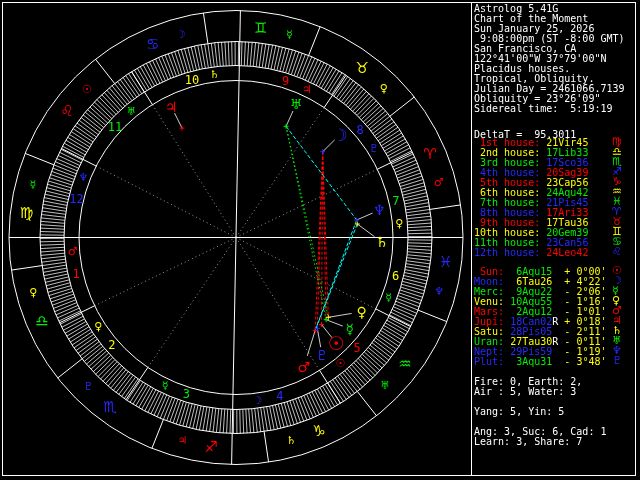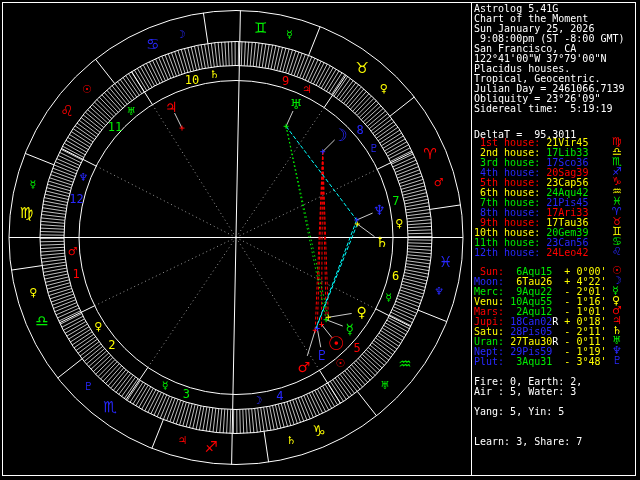--- a/index.html
+++ b/index.html
@@ -531,45 +531,46 @@
   <div class="frame"></div>
   <div class="divider"></div>
   <div id="panel">
       <div class="prow" style="top:4px"><span style="color:#fff">Astrolog 5.41G</span></div>
       <div class="prow" style="top:14px"><span style="color:#fff">Chart of the Moment</span></div>
       <div class="prow" style="top:24px"><span style="color:#fff">Sun January 25, 2026</span></div>
       <div class="prow" style="top:34px"><span style="color:#fff"> 9:08:00pm (ST -8:00 GMT)</span></div>
       <div class="prow" style="top:44px"><span style="color:#fff">San Francisco, CA</span></div>
       <div class="prow" style="top:54px"><span style="color:#fff">122°41'00"W 37°79'00"N</span></div>
       <div class="prow" style="top:64px"><span style="color:#fff">Placidus houses.</span></div>
-      <div class="prow" style="top:74px"><span style="color:#fff">Tropical, Geocentric.</span></div>
+      <div class="prow" style="top:74px"><span style="color:#fff">Tropical, Obliquity.</span></div>
       <div class="prow" style="top:84px"><span style="color:#fff">Julian Day = 2461066.7139</span></div>
       <div class="prow" style="top:94px"><span style="color:#fff">Obliquity = 23°26'09"</span></div>
       <div class="prow" style="top:104px"><span style="color:#fff">Sidereal time:  5:19:19</span></div>
       <div class="prow" style="top:130px"><span style="color:#fff">DeltaT =  95.3011</span></div>
       <div class="prow" style="top:138px"><span style="color:#ff0000"> 1st house:</span><span> </span><span style="color:#ffff00">21Vir45</span><span class="pglyph" style="color:#ff0000">♍</span></div>
       <div class="prow" style="top:148px"><span style="color:#ffff00"> 2nd house:</span><span> </span><span style="color:#00ee00">17Lib33</span><span class="pglyph" style="color:#ffff00">♎</span></div>
       <div class="prow" style="top:158px"><span style="color:#00ee00"> 3rd house:</span><span> </span><span style="color:#2828ff">17Sco36</span><span class="pglyph" style="color:#00ee00">♏</span></div>
       <div class="prow" style="top:168px"><span style="color:#2828ff"> 4th house:</span><span> </span><span style="color:#ff0000">20Sag39</span><span class="pglyph" style="color:#2828ff">♐</span></div>
       <div class="prow" style="top:178px"><span style="color:#ff0000"> 5th house:</span><span> </span><span style="color:#ffff00">23Cap56</span><span class="pglyph" style="color:#ff0000">♑</span></div>
       <div class="prow" style="top:188px"><span style="color:#ffff00"> 6th house:</span><span> </span><span style="color:#00ee00">24Aqu42</span><span class="pglyph" style="color:#ffff00">♒</span></div>
       <div class="prow" style="top:198px"><span style="color:#00ee00"> 7th house:</span><span> </span><span style="color:#2828ff">21Pis45</span><span class="pglyph" style="color:#00ee00">♓</span></div>
       <div class="prow" style="top:208px"><span style="color:#2828ff"> 8th house:</span><span> </span><span style="color:#ff0000">17Ari33</span><span class="pglyph" style="color:#2828ff">♈</span></div>
       <div class="prow" style="top:218px"><span style="color:#ff0000"> 9th house:</span><span> </span><span style="color:#ffff00">17Tau36</span><span class="pglyph" style="color:#ff0000">♉</span></div>
       <div class="prow" style="top:228px"><span style="color:#ffff00">10th house:</span><span> </span><span style="color:#00ee00">20Gem39</span><span class="pglyph" style="color:#ffff00">♊</span></div>
       <div class="prow" style="top:238px"><span style="color:#00ee00">11th house:</span><span> </span><span style="color:#2828ff">23Can56</span><span class="pglyph" style="color:#00ee00">♋</span></div>
       <div class="prow" style="top:248px"><span style="color:#2828ff">12th house:</span><span> </span><span style="color:#ff0000">24Leo42</span><span class="pglyph" style="color:#2828ff">♌</span></div>
       <div class="prow" style="top:267px"><span style="color:#ff0000"> Sun:</span><span> </span><span style="color:#00ee00"> 6Aqu15</span><span style="color:#fff"> </span><span> </span><span style="color:#ffff00">+ 0°00'</span><span class="pglyph" style="color:#ff0000">☉</span></div>
       <div class="prow" style="top:277px"><span style="color:#2828ff">Moon:</span><span> </span><span style="color:#ffff00"> 6Tau26</span><span style="color:#fff"> </span><span> </span><span style="color:#ffff00">+ 4°22'</span><span class="pglyph" style="color:#2828ff">☽</span></div>
-      <div class="prow" style="top:287px"><span style="color:#00ee00">Merc:</span><span> </span><span style="color:#00ee00"> 9Aqu22</span><span style="color:#fff"> </span><span> </span><span style="color:#ffff00">- 2°01'</span><span class="pglyph" style="color:#00ee00">☿</span></div>
+      <div class="prow" style="top:287px"><span style="color:#00ee00">Merc:</span><span> </span><span style="color:#00ee00"> 9Aqu22</span><span style="color:#fff"> </span><span> </span><span style="color:#ffff00">- 2°06'</span><span class="pglyph" style="color:#00ee00">☿</span></div>
       <div class="prow" style="top:297px"><span style="color:#ffff00">Venu:</span><span> </span><span style="color:#00ee00">10Aqu55</span><span style="color:#fff"> </span><span> </span><span style="color:#ffff00">- 1°16'</span><span class="pglyph" style="color:#ffff00">♀</span></div>
       <div class="prow" style="top:307px"><span style="color:#ff0000">Mars:</span><span> </span><span style="color:#00ee00"> 2Aqu12</span><span style="color:#fff"> </span><span> </span><span style="color:#ffff00">- 1°01'</span><span class="pglyph" style="color:#ff0000">♂</span></div>
       <div class="prow" style="top:317px"><span style="color:#ff0000">Jupi:</span><span> </span><span style="color:#2828ff">18Can02</span><span style="color:#fff">R</span><span> </span><span style="color:#ffff00">+ 0°18'</span><span class="pglyph" style="color:#ff0000">♃</span></div>
       <div class="prow" style="top:327px"><span style="color:#ffff00">Satu:</span><span> </span><span style="color:#2828ff">28Pis05</span><span style="color:#fff"> </span><span> </span><span style="color:#ffff00">- 2°11'</span><span class="pglyph" style="color:#ffff00">♄</span></div>
       <div class="prow" style="top:337px"><span style="color:#00ee00">Uran:</span><span> </span><span style="color:#ffff00">27Tau30</span><span style="color:#fff">R</span><span> </span><span style="color:#ffff00">- 0°11'</span><span class="pglyph" style="color:#00ee00">♅</span></div>
       <div class="prow" style="top:347px"><span style="color:#2828ff">Nept:</span><span> </span><span style="color:#2828ff">29Pis59</span><span style="color:#fff"> </span><span> </span><span style="color:#ffff00">- 1°19'</span><span class="pglyph" style="color:#2828ff">♆</span></div>
       <div class="prow" style="top:357px"><span style="color:#2828ff">Plut:</span><span> </span><span style="color:#00ee00"> 3Aqu31</span><span style="color:#fff"> </span><span> </span><span style="color:#ffff00">- 3°48'</span><span class="pglyph" style="color:#2828ff">♇</span></div>
       <div class="prow" style="top:377px"><span style="color:#fff">Fire: 0, Earth: 2,</span></div>
       <div class="prow" style="top:387px"><span style="color:#fff">Air : 5, Water: 3</span></div>
       <div class="prow" style="top:407px"><span style="color:#fff">Yang: 5, Yin: 5</span></div>
+      <div class="prow" style="top:427px"><span style="color:#fff">Ang: 3, Suc: 6, Cad: 1</span></div>
       <div class="prow" style="top:437px"><span style="color:#fff">Learn: 3, Share: 7</span></div>
     </div>
 </div>
 
 </body></html>

